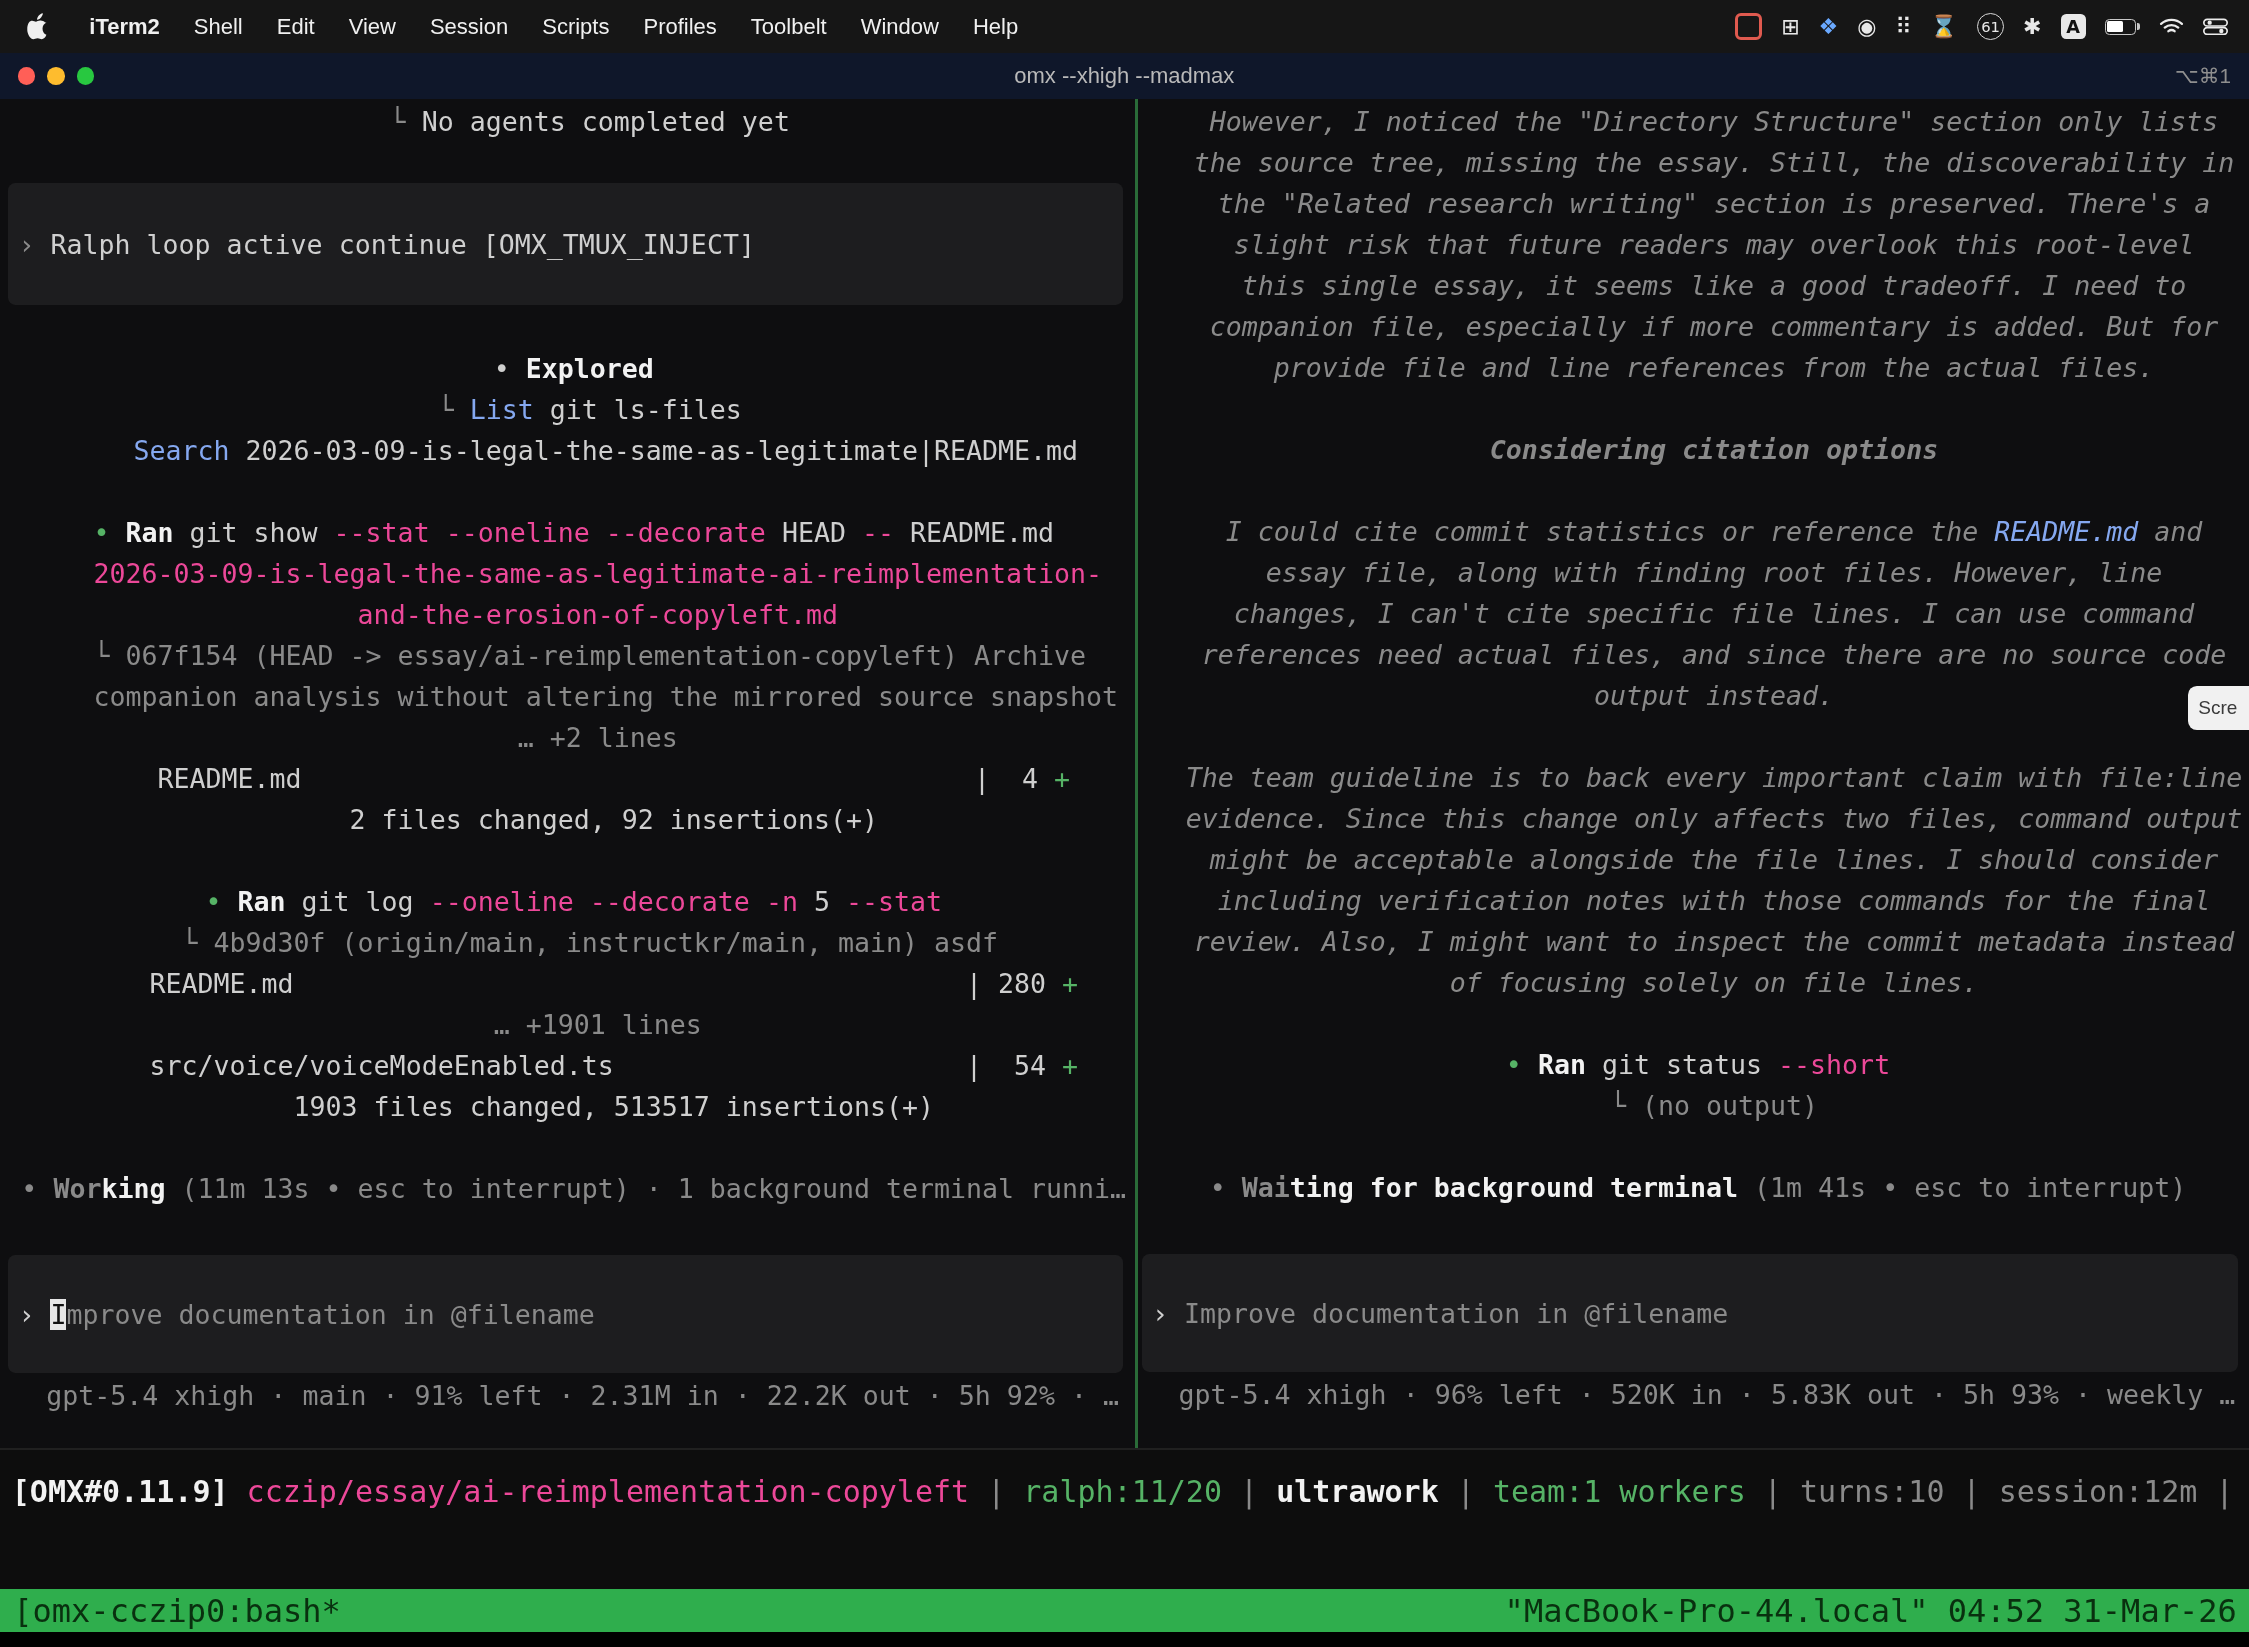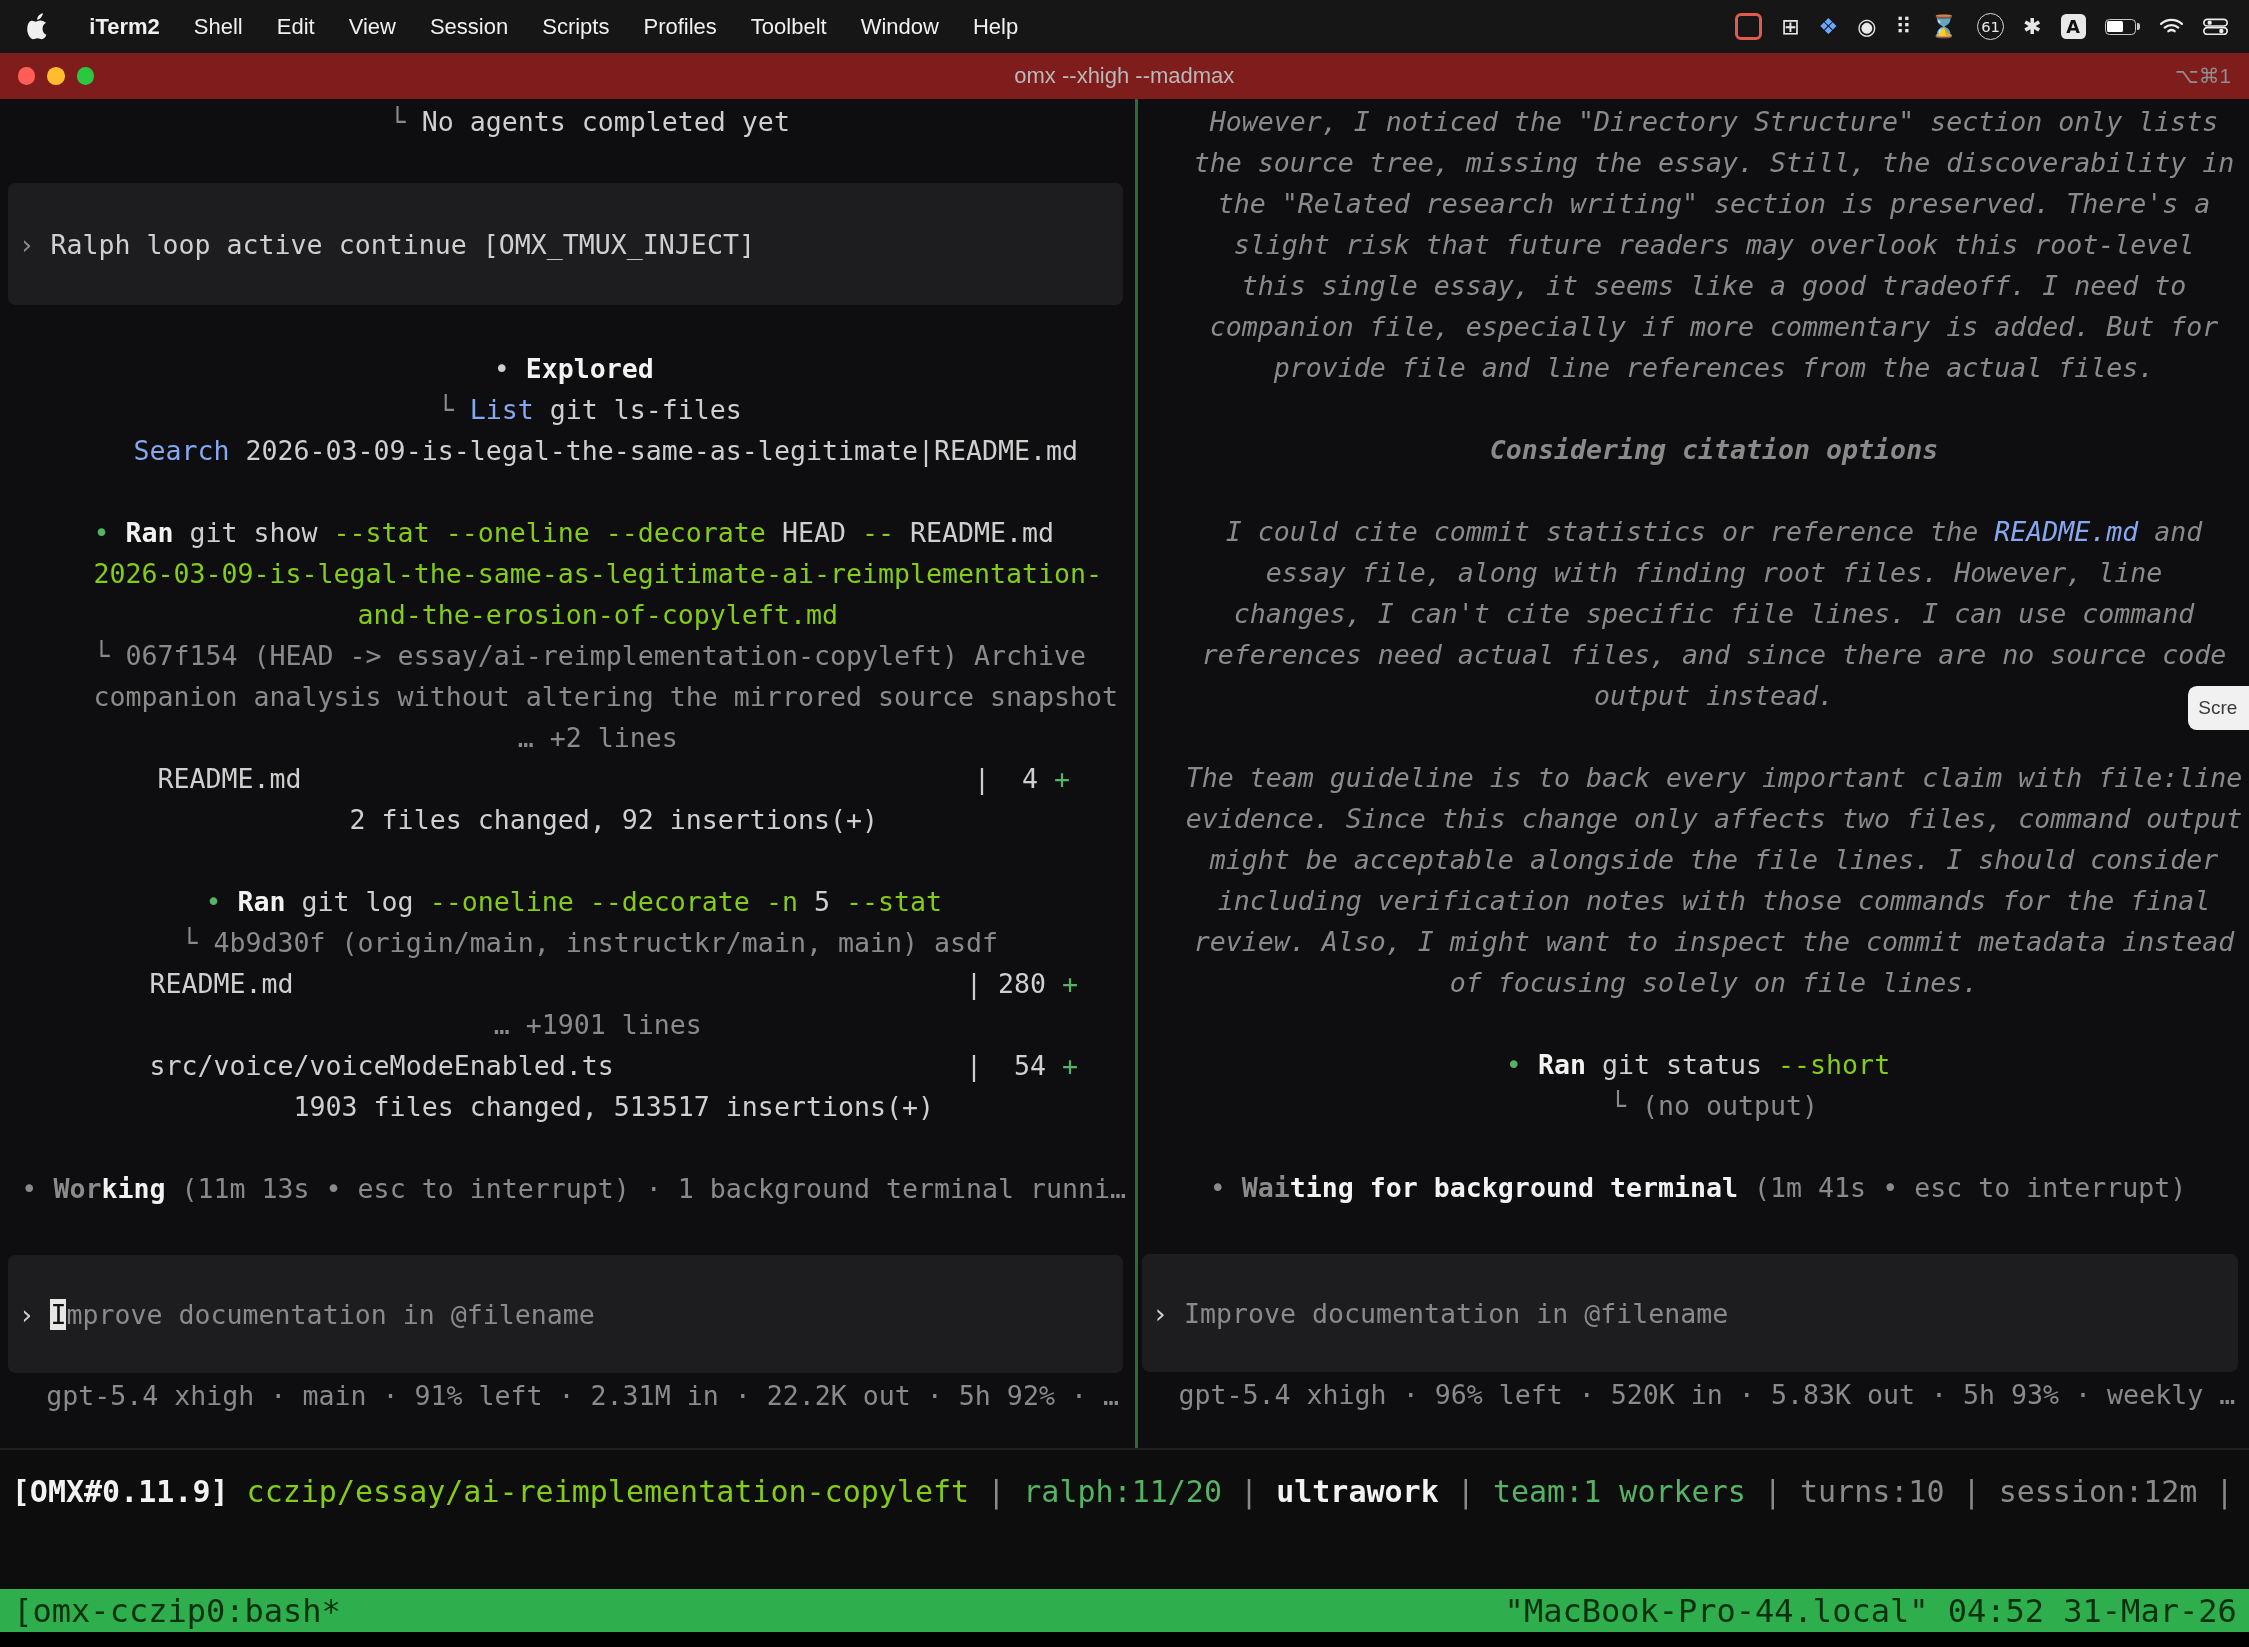--- a/index.html
+++ b/index.html
@@ -19,21 +19,21 @@
          font-family:"DejaVu Sans",sans-serif;}
   .t-rec{width:20.7px;height:20.7px;border:3px solid #e05a4f;border-radius:5.9px;}
   .t-badge{font-size:14.8px;border:1.5px solid #d8d8d8;border-radius:50%;width:25px;height:25px;}
   .t-inputA{background:#e8e8e8;color:#111;width:25px;height:25px;border-radius:5.2px;font-size:17.7px;font-weight:bold;}
   .t-battery{gap:1.5px;}
   .bat-b{width:31px;height:16px;border:1.5px solid #c8c8c8;border-radius:4.4px;display:inline-flex;padding:1.5px;box-sizing:border-box;}
   .bat-f{width:60%;height:100%;background:#fff;border-radius:1.5px;}
   .bat-t{width:3px;height:7.4px;background:#c8c8c8;border-radius:0 2.2px 2.2px 0;display:inline-block;}
 
   
-  #titlebar{position:absolute;top:53px;left:0;width:2250px;height:46px;background:#7f1d1d;
+  #titlebar{position:absolute;top:53px;left:0;width:2250px;height:46px;background:#0f172a;
             border-bottom:1.5px solid #070707;display:flex;align-items:center;
             font-family:"Liberation Sans","DejaVu Sans",sans-serif;gap:8px;}
   .tl{width:17.7px;height:17.7px;border-radius:50%;margin-right:11.8px;}
   #tl-group{display:flex;align-items:center;padding-left:17.7px;width:162px;}
   .tl-red{background:#ff5f57;} .tl-yellow{background:#febc2e;} .tl-green{background:#28c840;}
   #window-title{flex:1;text-align:center;color:#b9b9b9;font-size:22px;}
   #window-shortcut{width:162px;text-align:right;padding-right:19px;color:#8f8f8f;font-size:20.7px;}
 
   
   .pane{position:absolute;top:99px;height:1349px;background:#0e0e10;overflow:hidden;
@@ -44,21 +44,21 @@
   #pane-bottom-line{position:absolute;left:0;top:1448px;width:2250px;height:1.5px;background:#202020;}
 
   .tline{height:41px;line-height:41px;white-space:pre;overflow:hidden;}
   .statusline{padding-left:17.7px;}
   .sg{white-space:pre;}
   .fg{color:#cfcfcf;}
   .dim{color:#8a8a8a;}
   .b{color:#f2f2f2;font-weight:bold;}
   .dimb{color:#8a8a8a;font-weight:bold;}
   .grn{color:#56b366;}
-  .red{color:#84cc16;}
+  .red{color:#ec4899;}
   .blu{color:#85a8f0;}
   .i{font-style:italic;}
   .cur{background:#e6e6e6;color:#111;}
 
   .tbox{background:#1d1d1f;border-radius:7.4px;display:flex;align-items:center;
         padding:0 10.3px;box-sizing:border-box;}
   .banner-box{height:122px;margin:41px 11.8px 43px -4.4px;}
   .input-box{height:118px;margin:46px 11.8px 1.5px -4.4px;}
   .boxline{height:auto;line-height:normal;}
 

